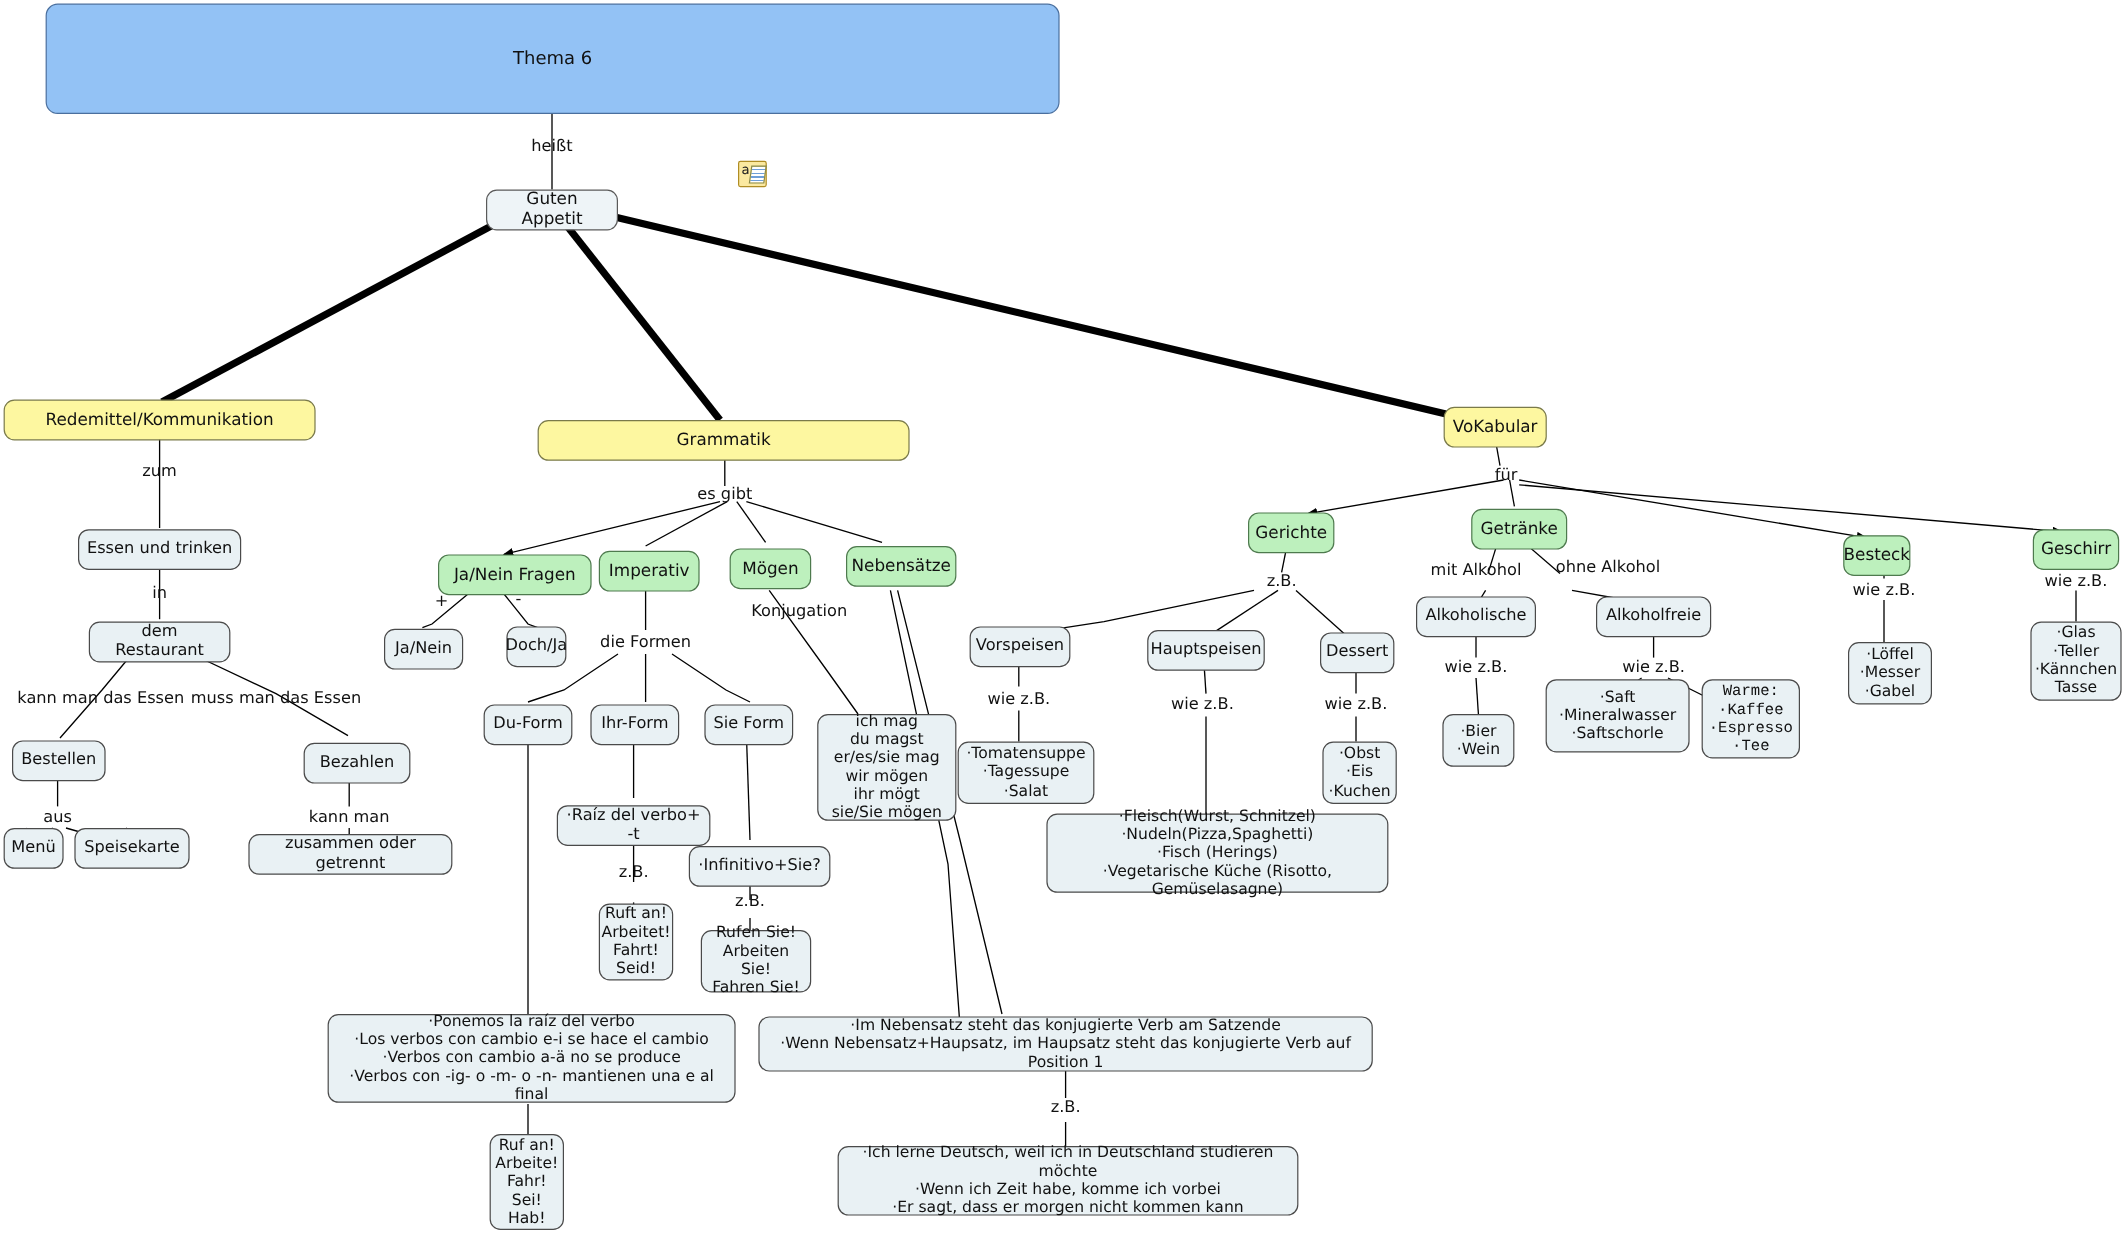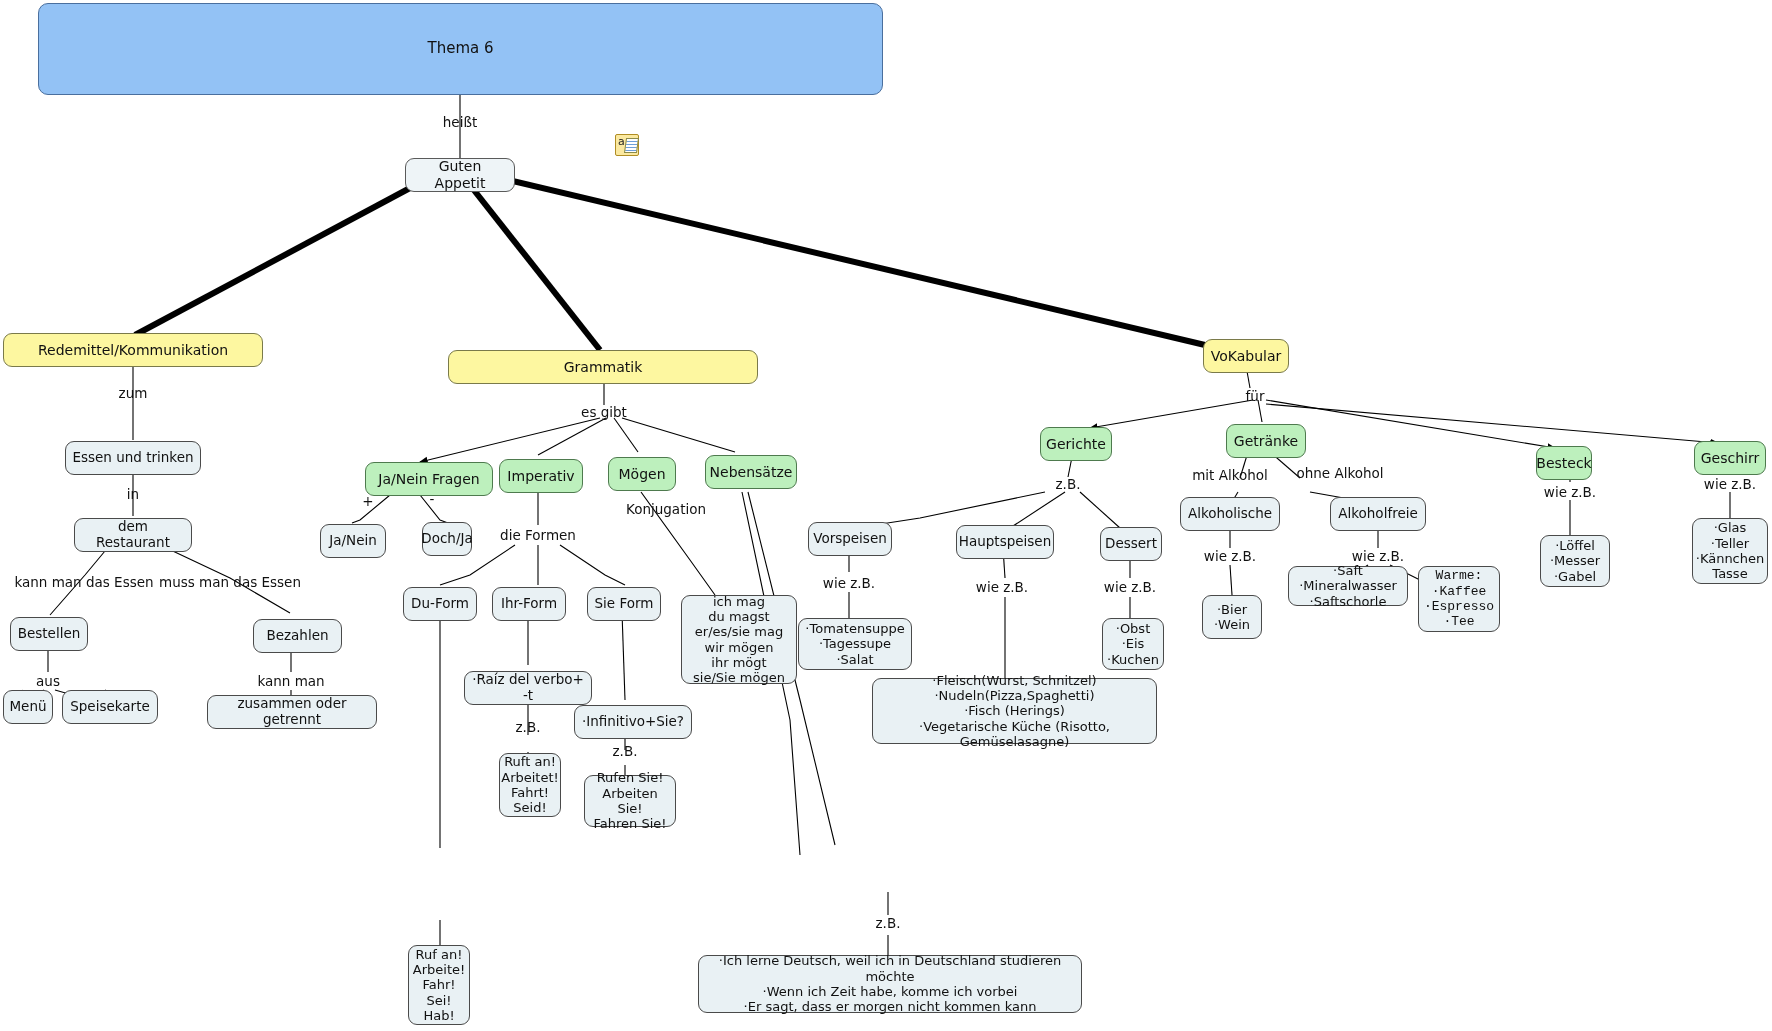--- a/index.html
+++ b/index.html
@@ -233,28 +233,38 @@
 Arbeitet!
 Fahrt!
 Seid!</span>
   </div>
   <div class="node n-plain" style="left:584px;top:775px;width:92px;height:52px;font-size:13px;">
     <span>Rufen Sie!
 Arbeiten Sie!
 Fahren Sie!</span>
   </div>
 
+  <div class="node n-list" style="left:273px;top:845px;width:340px;height:74px;font-size:13px;">
+    <span>·Ponemos la raíz del verbo
+·Los verbos con cambio e-i se hace el cambio
+·Verbos con cambio a-ä no se produce
+·Verbos con -ig- o -m- o -n- mantienen una e al final</span>
+  </div>
   <div class="node n-plain" style="left:408px;top:945px;width:62px;height:80px;font-size:13px;">
     <span>Ruf an!
 Arbeite!
 Fahr!
 Sei!
 Hab!</span>
   </div>
 
+  <div class="node n-list" style="left:632px;top:847px;width:512px;height:46px;font-size:13px;">
+    <span>·Im Nebensatz steht das konjugierte Verb am Satzende
+·Wenn Nebensatz+Haupsatz, im Haupsatz steht das konjugierte Verb auf Position 1</span>
+  </div>
   <div class="node n-list" style="left:698px;top:955px;width:384px;height:58px;font-size:13px;">
     <span>·Ich lerne Deutsch, weil ich in Deutschland studieren möchte
 ·Wenn ich Zeit habe, komme ich vorbei
 ·Er sagt, dass er morgen nicht kommen kann</span>
   </div>
 
   <div class="node n-green" style="left:1040px;top:427px;width:72px;height:25px;">
     <span>Gerichte</span>
   </div>
   <div class="node n-green" style="left:1226px;top:424px;width:80px;height:25px;">
@@ -296,21 +306,21 @@
   </div>
   <div class="node n-list" style="left:1102px;top:618px;width:62px;height:52px;font-size:13px;">
     <span>·Obst
 ·Eis
 ·Kuchen</span>
   </div>
   <div class="node n-list" style="left:1202px;top:595px;width:60px;height:44px;font-size:13px;">
     <span>·Bier
 ·Wein</span>
   </div>
-  <div class="node n-list" style="left:1288px;top:566px;width:120px;height:40px;font-size:13px;">
+  <div class="node n-list" style="left:1288px;top:566px;width:120px;height:61px;font-size:13px;">
     <span>·Saft
 ·Mineralwasser
 ·Saftschorle</span>
   </div>
   <div class="node n-list" style="left:1418px;top:566px;width:82px;height:66px;font-size:13px;font-family:Liberation Mono, monospace;">
     <span>Warme:
 ·Kaffee
 ·Espresso
 ·Tee</span>
   </div>

